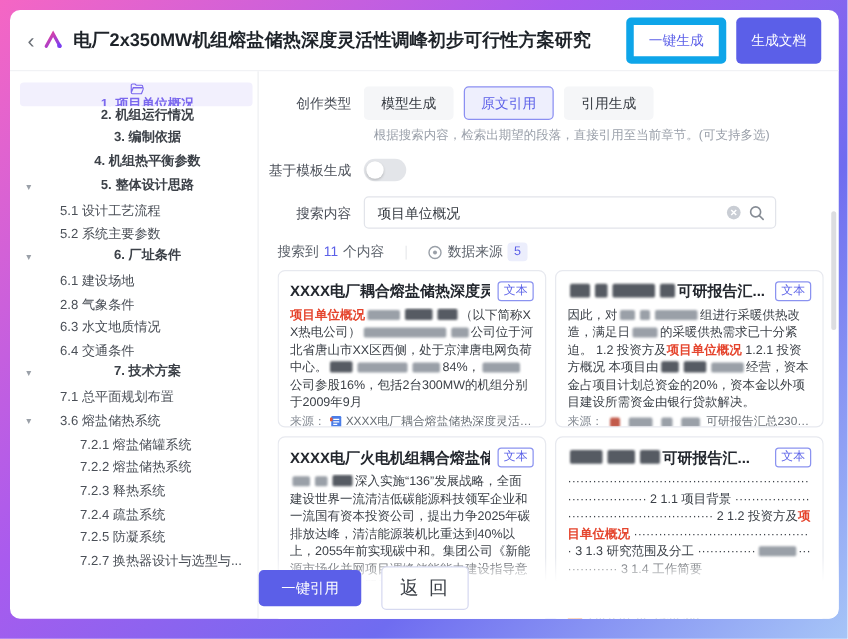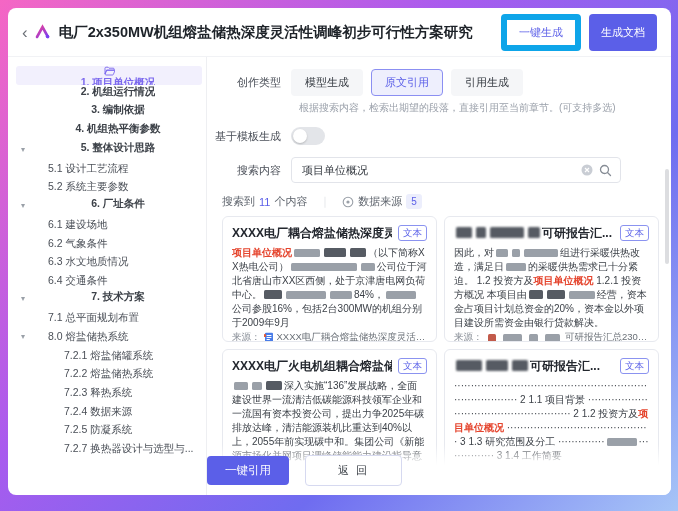--- a/index.html
+++ b/index.html
@@ -87,22 +87,22 @@
   .dot-orange{width:12px;height:12px;border-radius:50%;
     background:radial-gradient(circle at 35% 35%,#f59a55,#e96d1f);}
   .time{font-size:9.5px;color:#9aa0a8;}
   .foot-spacer{flex:1;}
   
   .footerbar{position:absolute;left:0;right:0;bottom:0;height:50px;display:flex;
     align-items:center;justify-content:flex-start;gap:16px;
     background:linear-gradient(180deg,rgba(255,255,255,0) 0%,#fff 40%);}
   .btn-cite{font-size:11.5px;color:#fff;background:var(--accent);border:none;border-radius:4px;
     padding:7px 18px;cursor:pointer;}
-  .btn-back{font-size:11px;color:#3c4148;background:#fff;border:1px solid #d6d9f0;
-    border-radius:4px;padding:7px 32px;cursor:pointer;letter-spacing:2px;}
+  .btn-back{font-size:15px;color:#3c4148;background:#fff;border:1px solid #d6d9f0;
+    border-radius:4px;padding:7px 14px;cursor:pointer;letter-spacing:2px;}
   .scroll-thumb{position:absolute;right:2px;top:112px;width:4px;height:95px;border-radius:2px;
     background:#dcdde0;cursor:pointer;}
 </style>
 </head>
 <body>
 
 <div class="frame">
   <div class="app">
 
     <header>
@@ -156,50 +156,50 @@
             <span class="sb-lbl">5.2 系统主要参数</span>
           </div>
           <div class="sb-item lvl0">
             <span class="caret">▾</span>
             <span class="sb-lbl">6. 厂址条件</span>
           </div>
           <div class="sb-item lvl1">
             <span class="sb-lbl">6.1 建设场地</span>
           </div>
           <div class="sb-item lvl1">
-            <span class="sb-lbl">6.2 气象条件</span>
+            <span class="sb-lbl">2.8 气象条件</span>
           </div>
           <div class="sb-item lvl1">
             <span class="sb-lbl">6.3 水文地质情况</span>
           </div>
           <div class="sb-item lvl1">
             <span class="sb-lbl">6.4 交通条件</span>
           </div>
           <div class="sb-item lvl0">
             <span class="caret">▾</span>
             <span class="sb-lbl">7. 技术方案</span>
           </div>
           <div class="sb-item lvl1">
             <span class="sb-lbl">7.1 总平面规划布置</span>
           </div>
           <div class="sb-item lvl1">
             <span class="caret">▾</span>
-            <span class="sb-lbl">8.0 熔盐储热系统</span>
+            <span class="sb-lbl">3.6 熔盐储热系统</span>
           </div>
           <div class="sb-item lvl2">
             <span class="sb-lbl">7.2.1 熔盐储罐系统</span>
           </div>
           <div class="sb-item lvl2">
             <span class="sb-lbl">7.2.2 熔盐储热系统</span>
           </div>
           <div class="sb-item lvl2">
             <span class="sb-lbl">7.2.3 释热系统</span>
           </div>
           <div class="sb-item lvl2">
-            <span class="sb-lbl">7.2.4 数据来源</span>
+            <span class="sb-lbl">7.2.4 疏盐系统</span>
           </div>
           <div class="sb-item lvl2">
             <span class="sb-lbl">7.2.5 防凝系统</span>
           </div>
           <div class="sb-item lvl2">
             <span class="sb-lbl">7.2.7 换热器设计与选型与...</span>
           </div>
         </nav>
 
       <main class="main">

